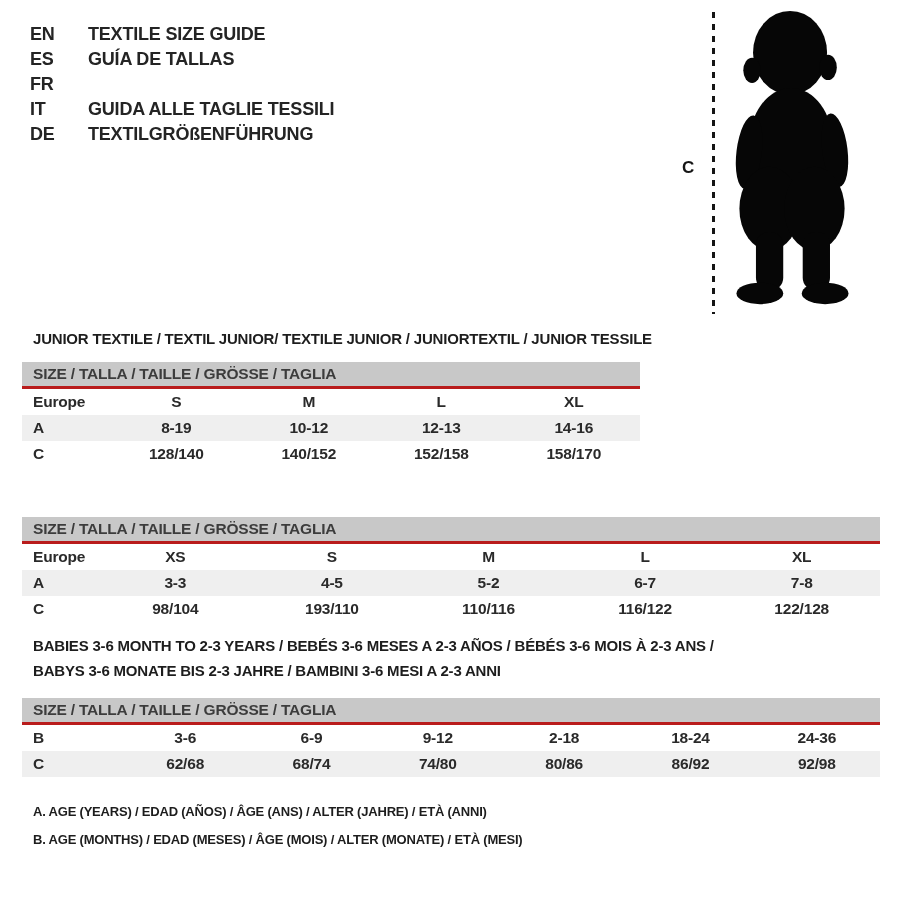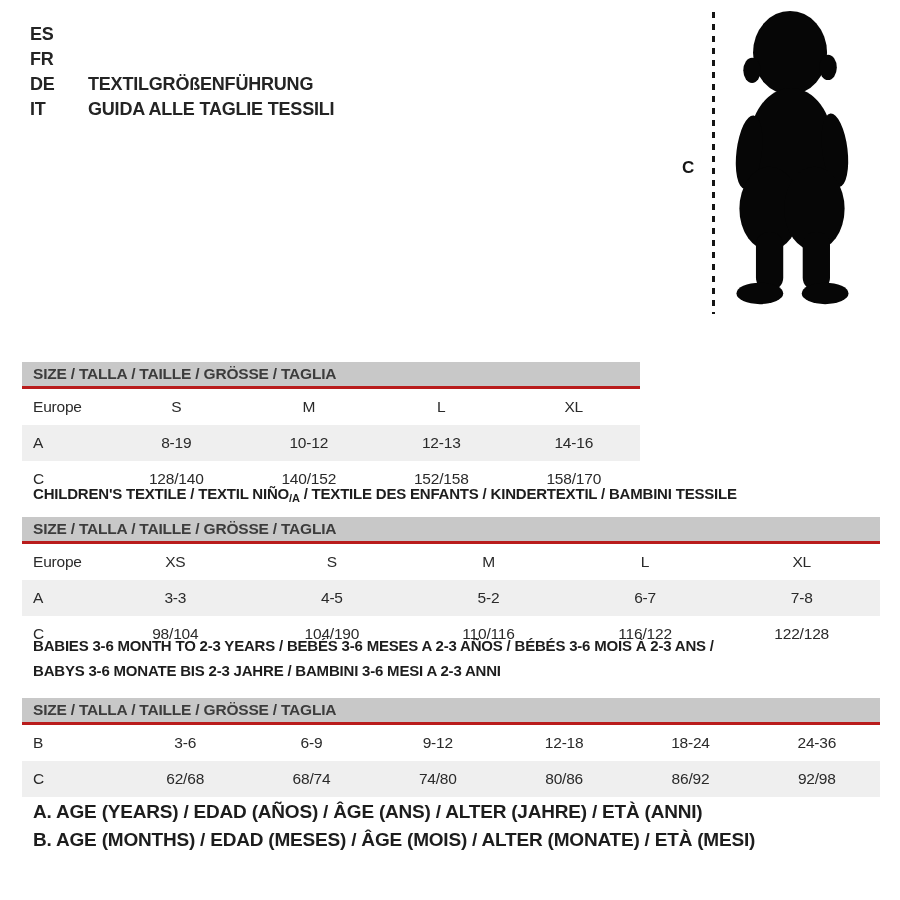--- a/index.html
+++ b/index.html
@@ -26,53 +26,58 @@
   .sub-a{font-size:11px;vertical-align:-3px;}
   
   .tbl-wrap{position:absolute;left:22px;}
   .size-bar{
     background:#c8c8c8;border-bottom:3px solid #b91c1c;
     height:24px;line-height:24px;padding-left:11px;
     font-size:15.5px;color:#3c3c3c;white-space:nowrap;
   }
   table.size-table{border-collapse:collapse;table-layout:fixed;width:100%;font-size:15.5px;color:#2a2a2a;}
   table.size-table th,table.size-table td{
-    font-weight:400;height:36px;padding:0;vertical-align:middle;
+    font-weight:700;height:26px;padding:0;vertical-align:middle;
   }
   table.size-table th{text-align:left;padding-left:11px;}
   table.size-table td{text-align:center;}
   tr.alt{background:#efefef;}
   .w-junior{width:618px;}
   .w-wide{width:858px;}
   col.label-col{width:88px;}
   col.label-col-sm{width:75px;}
   col.label-col-lg{width:100px;}
   
-  .legend{position:absolute;left:33px;top:798px;font-size:19px;line-height:28px;color:#1d1d1d;}
+  .legend{position:absolute;left:33px;top:798px;font-size:13px;line-height:28px;color:#1d1d1d;}
   .legend-line{white-space:nowrap;}
 </style>
 </head>
 <body>
 
 <div class="page">
 
   <div class="lang-list">
     <div class="lang-row">
+      <span class="lang-code">EN</span>
+      <span class="lang-label">TEXTILE SIZE GUIDE</span>
+    </div>
+    <div class="lang-row">
       <span class="lang-code">ES</span>
+      <span class="lang-label">GUÍA DE TALLAS</span>
     </div>
     <div class="lang-row">
       <span class="lang-code">FR</span>
+    </div>
+    <div class="lang-row">
+      <span class="lang-code">IT</span>
+      <span class="lang-label">GUIDA ALLE TAGLIE TESSILI</span>
     </div>
     <div class="lang-row">
       <span class="lang-code">DE</span>
       <span class="lang-label">TEXTILGRÖßENFÜHRUNG</span>
-    </div>
-    <div class="lang-row">
-      <span class="lang-code">IT</span>
-      <span class="lang-label">GUIDA ALLE TAGLIE TESSILI</span>
     </div>
   </div>
 
   <div class="figure">
     <div class="measure-line"></div>
     <div class="measure-label">C</div>
     <svg class="baby-svg" width="140" height="302" viewBox="0 0 140 310" aria-hidden="true">
       <g fill="#060606">
         <ellipse cx="68" cy="46" rx="38" ry="43"></ellipse>
         <ellipse cx="29" cy="64" rx="9" ry="13"></ellipse>
@@ -83,20 +88,21 @@
         <ellipse cx="47" cy="206" rx="31" ry="43"></ellipse>
         <ellipse cx="93" cy="206" rx="31" ry="43"></ellipse>
         <rect x="33" y="230" width="28" height="60" rx="13"></rect>
         <rect x="81" y="230" width="28" height="60" rx="13"></rect>
         <ellipse cx="37" cy="293" rx="24" ry="11"></ellipse>
         <ellipse cx="104" cy="293" rx="24" ry="11"></ellipse>
       </g>
     </svg>
   </div>
 
+  <div class="sec-heading" style="top:326px">JUNIOR TEXTILE / TEXTIL JUNIOR/ TEXTILE JUNIOR / JUNIORTEXTIL / JUNIOR TESSILE</div>
 
   <div class="tbl-wrap w-junior" style="top:362px">
     <div class="size-bar">SIZE / TALLA / TAILLE / GRÖSSE / TAGLIA</div>
     <table class="size-table">
       <colgroup>
           <col class="label-col">
           <col>
           <col>
           <col>
           <col>
@@ -120,23 +126,20 @@
         <th>C</th>
         <td>128/140</td>
         <td>140/152</td>
         <td>152/158</td>
         <td>158/170</td>
       </tr>
     </tbody>
       </table>
   </div>
 
-  <div class="sec-heading" style="top:481px">
-    <span>CHILDREN'S TEXTILE / TEXTIL NIÑO</span><span class="sub-a">/A</span><span> / TEXTILE DES ENFANTS / KINDERTEXTIL / BAMBINI TESSILE</span>
-  </div>
 
   <div class="tbl-wrap w-wide" style="top:517px">
     <div class="size-bar">SIZE / TALLA / TAILLE / GRÖSSE / TAGLIA</div>
     <table class="size-table">
       <colgroup>
           <col class="label-col-sm">
           <col>
           <col>
           <col>
           <col>
@@ -155,21 +158,21 @@
         <th>A</th>
         <td>3-3</td>
         <td>4-5</td>
         <td>5-2</td>
         <td>6-7</td>
         <td>7-8</td>
       </tr>
       <tr>
         <th>C</th>
         <td>98/104</td>
-        <td>104/190</td>
+        <td>193/110</td>
         <td>110/116</td>
         <td>116/122</td>
         <td>122/128</td>
       </tr>
     </tbody>
       </table>
   </div>
 
   <div class="sec-heading" style="top:633px">
     <div>BABIES 3-6 MONTH TO 2-3 YEARS / BEBÉS 3-6 MESES A 2-3 AÑOS / BÉBÉS 3-6 MOIS À 2-3 ANS /</div>
@@ -187,21 +190,21 @@
           <col>
           <col>
           <col>
         </colgroup>
       <tbody>
           <tr>
         <th>B</th>
         <td>3-6</td>
         <td>6-9</td>
         <td>9-12</td>
-        <td>12-18</td>
+        <td>2-18</td>
         <td>18-24</td>
         <td>24-36</td>
       </tr>
       <tr class="alt">
         <th>C</th>
         <td>62/68</td>
         <td>68/74</td>
         <td>74/80</td>
         <td>80/86</td>
         <td>86/92</td>

